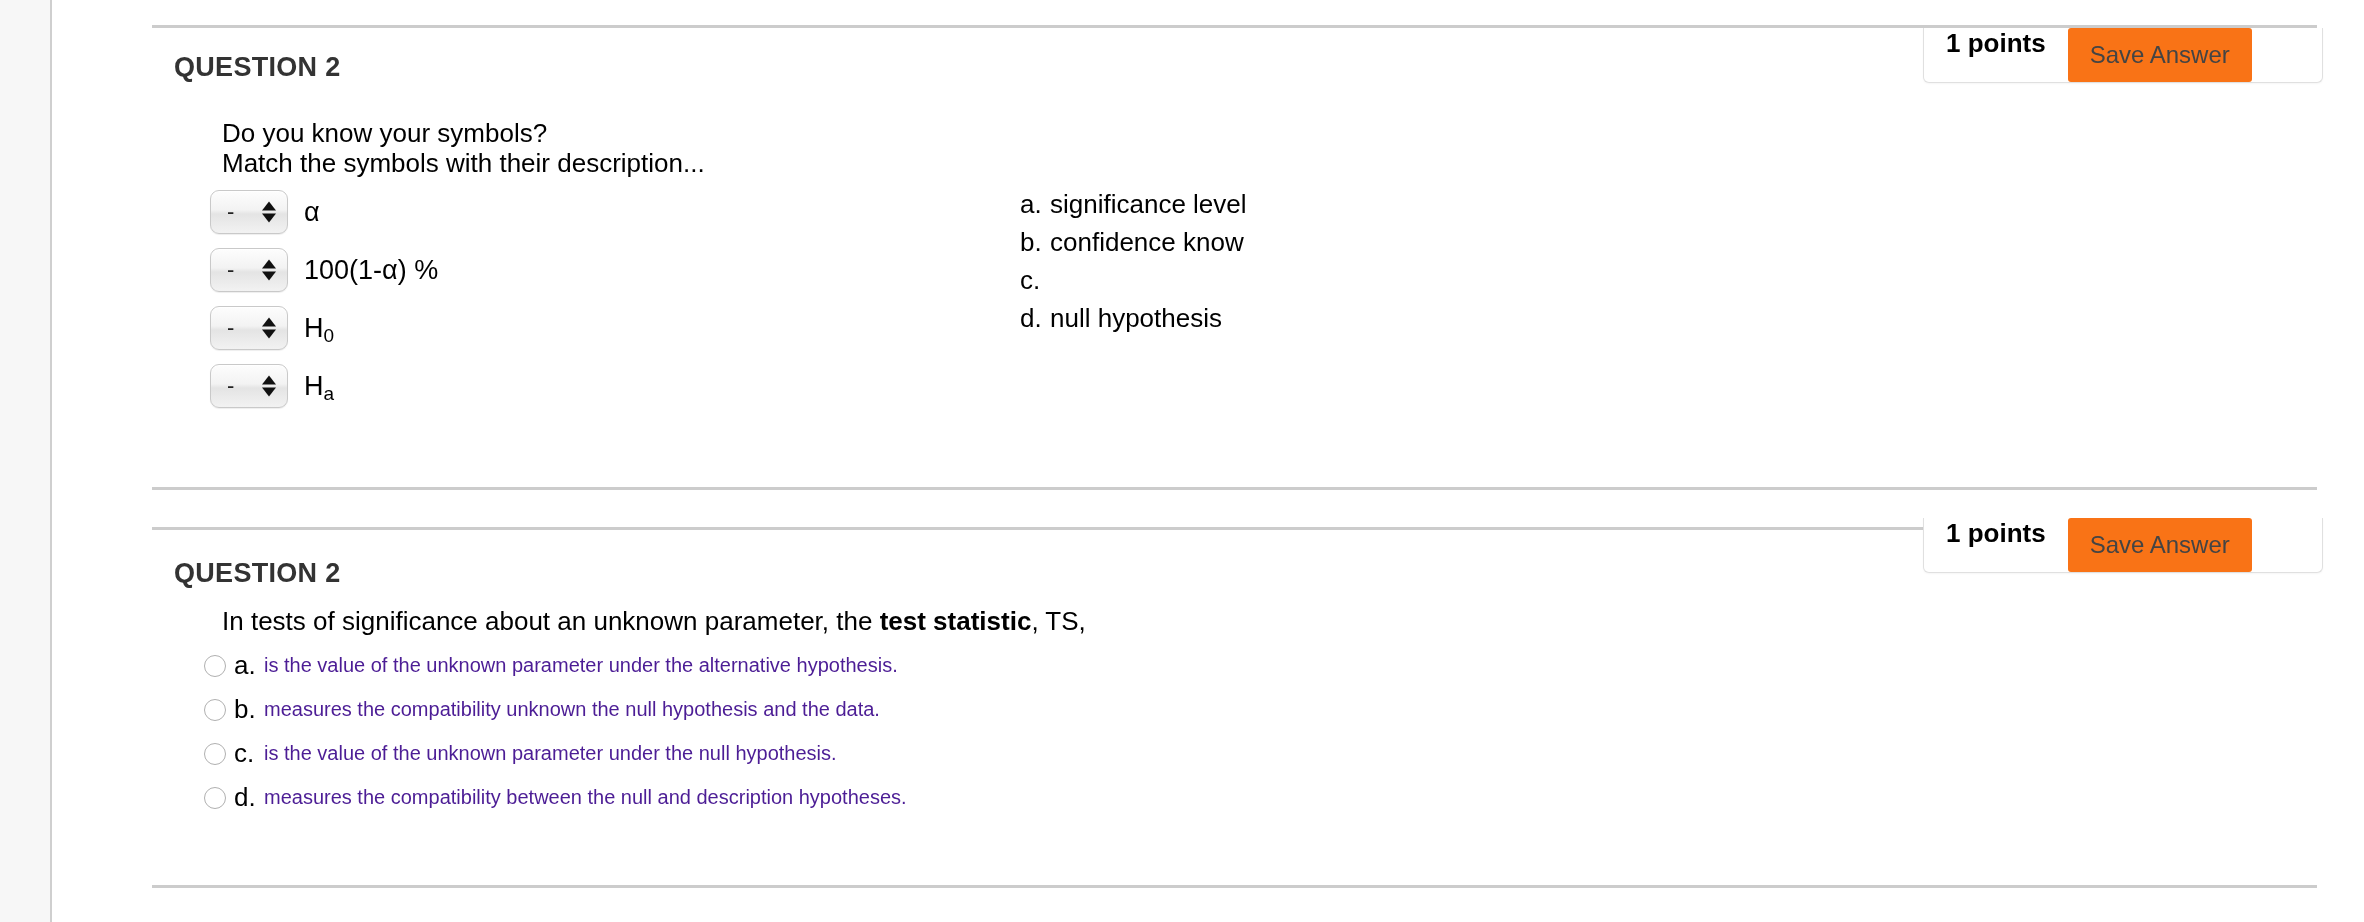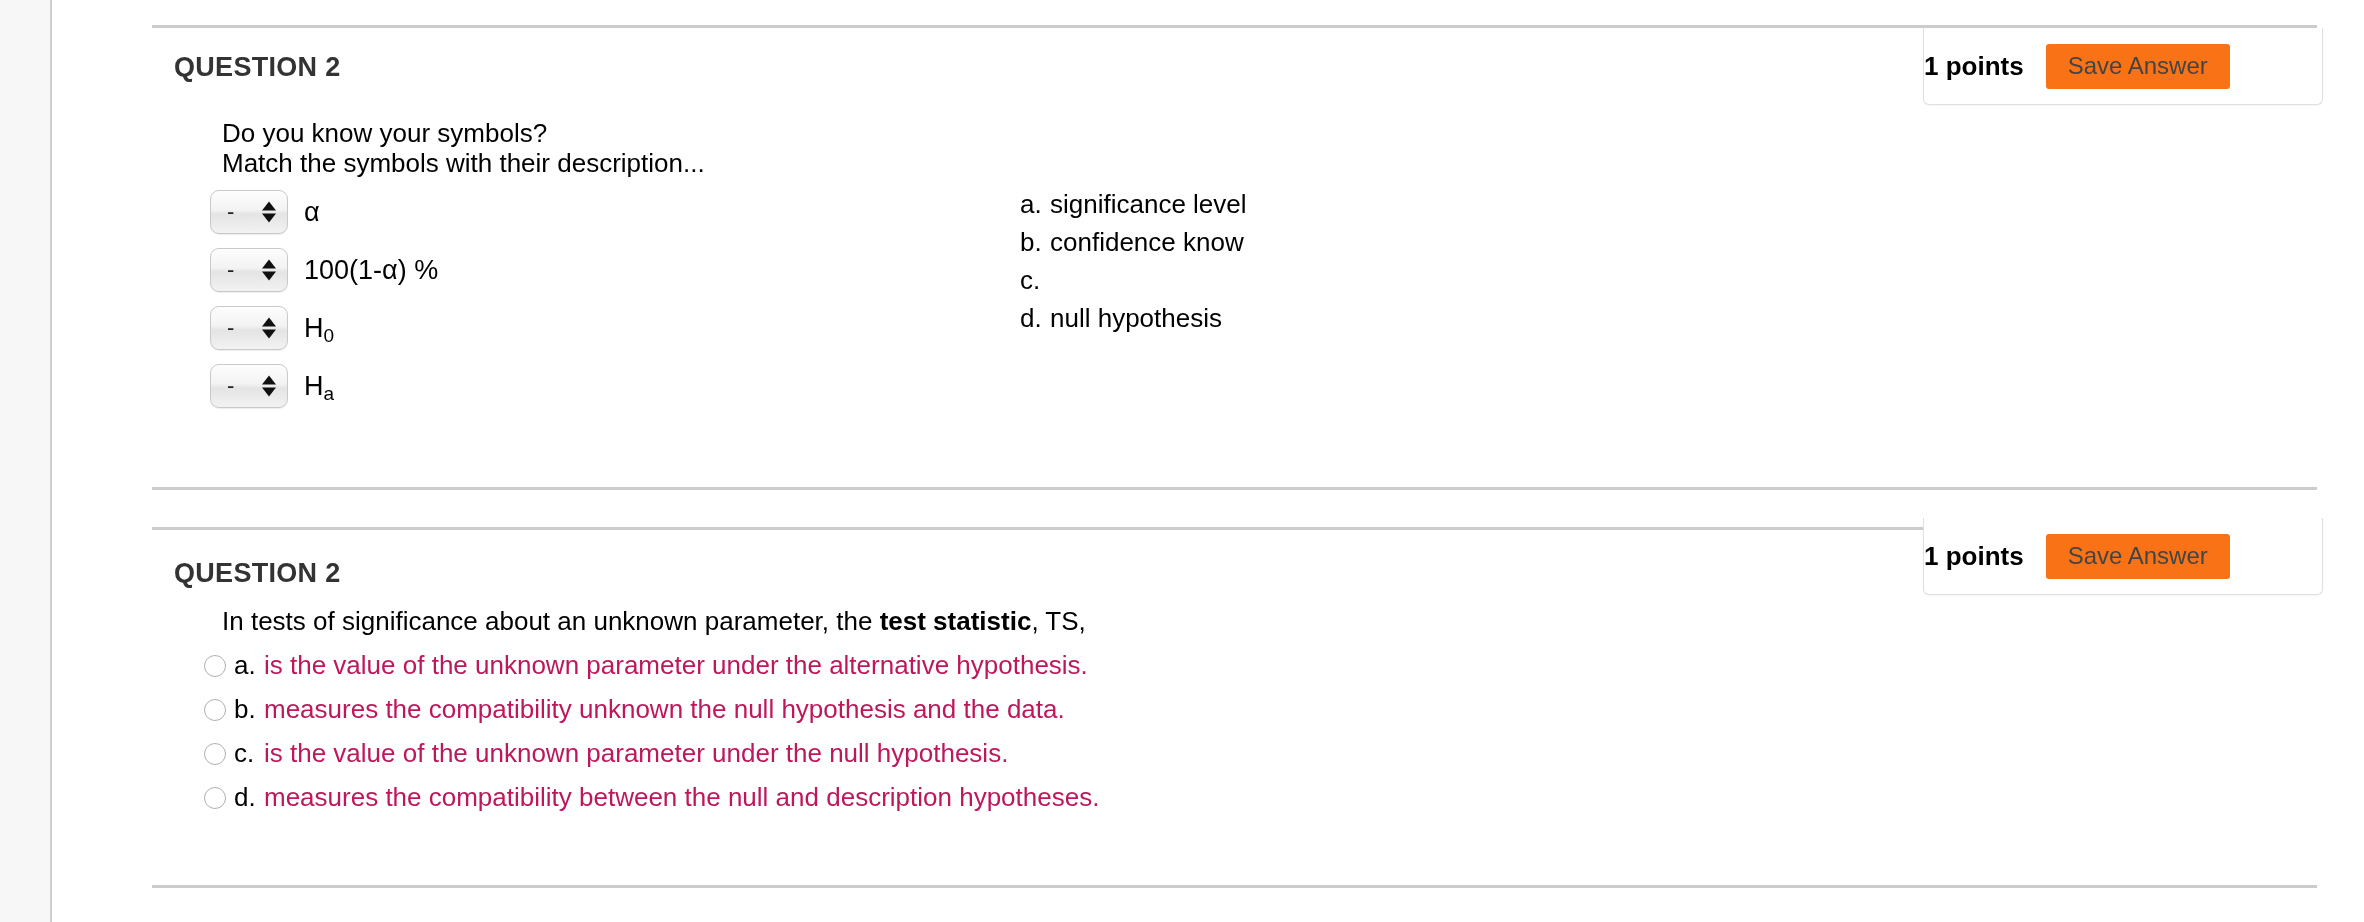--- a/index.html
+++ b/index.html
@@ -56,28 +56,28 @@
     font-size: 26px;
     line-height: 30px;
     color: #000;
     margin-left: 20px;
   }
 
   
   .points-panel {
     position: absolute;
     width: 400px;
-    height: 77px;
+    height: 55px;
     background: #ffffff;
     border: 1px solid #e0e0e0;
     border-top: none;
     border-bottom-left-radius: 6px;
     border-bottom-right-radius: 6px;
     display: flex;
-    align-items: center;
+    padding-left: 22px;
     box-shadow: 0 1px 2px rgba(0,0,0,0.04);
   }
   .points-label {
     font-size: 26px;
     font-weight: bold;
     color: #000;
     margin-right: 22px;
     white-space: nowrap;
   }
   .save-answer-btn {
@@ -188,22 +188,22 @@
     cursor: pointer;
   }
   .choice-letter {
     font-size: 26px;
     margin-left: 8px;
     width: 30px;
     flex: none;
     color: #000;
   }
   .choice-text {
-    font-size: 26px;
-    color: #be185d;
+    font-size: 20px;
+    color: #4c1d95;
   }
 
   .bold { font-weight: bold; }
 </style>
 </head>
 <body>
 
 <div id="page">
   <div id="content-pane">
 

